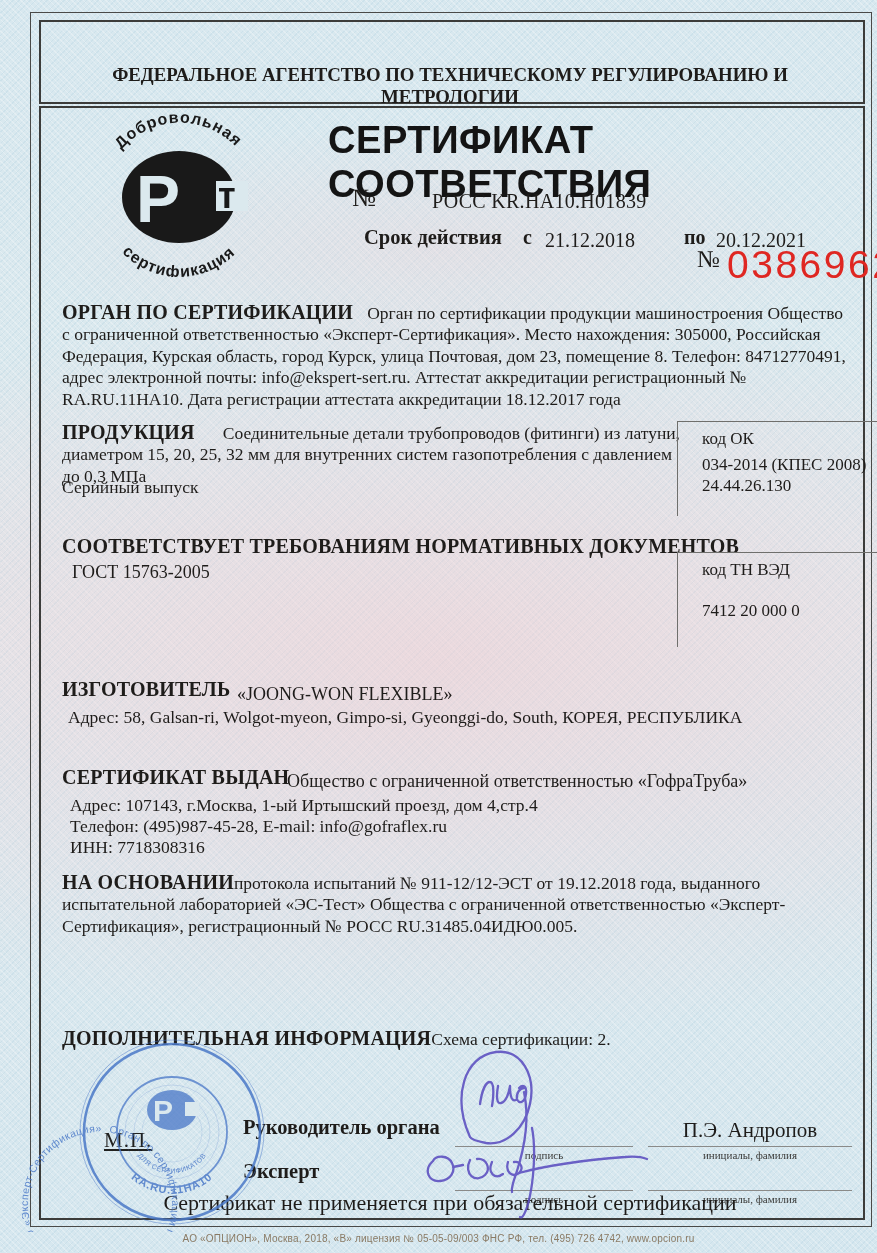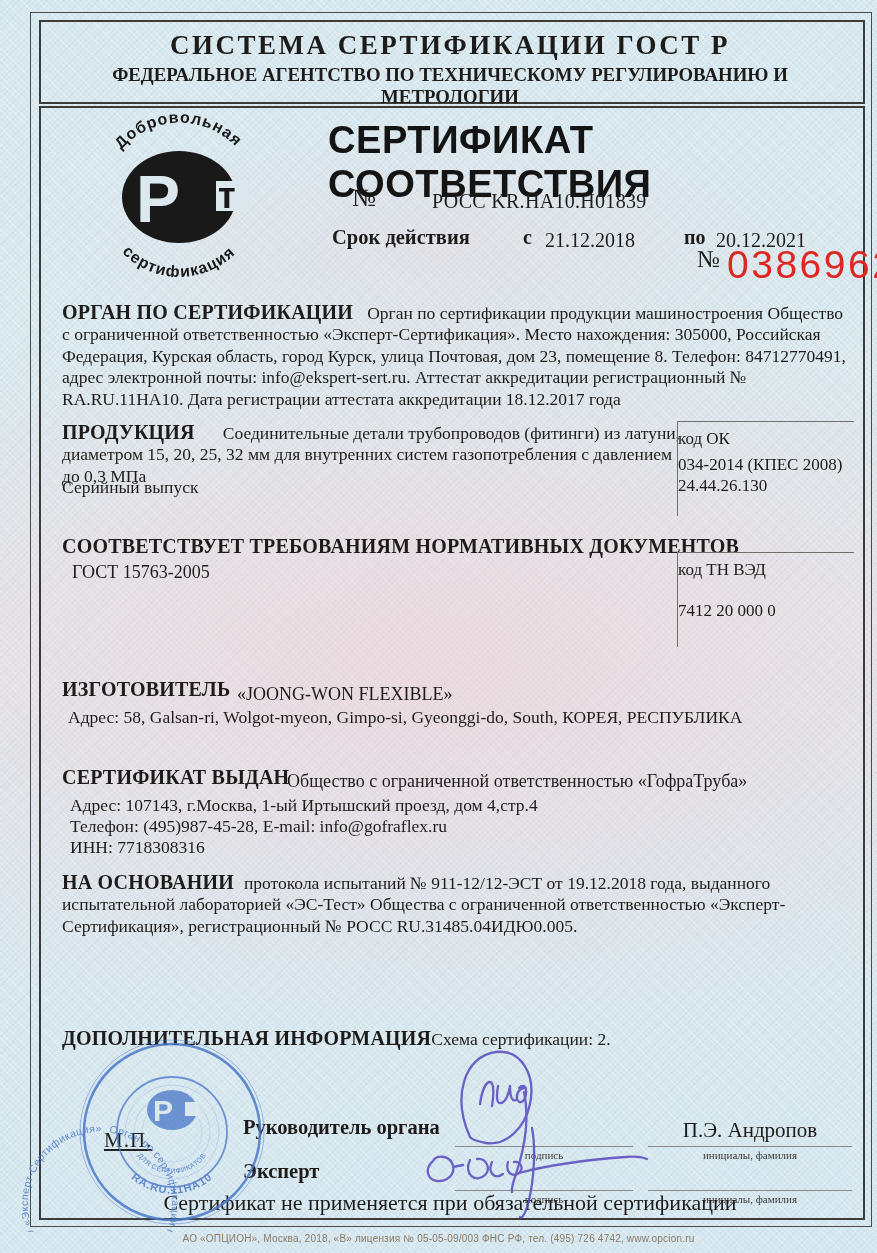--- a/index.html
+++ b/index.html
@@ -19,53 +19,53 @@
   .box-header{left:39px;top:20px;width:822px;height:80px;border:2px solid #3c3c3a;}
   .box-main{left:39px;top:106px;width:822px;height:1110px;border:2px solid #3c3c3a;}
   
   .hdr1{left:41px;top:30px;width:818px;text-align:center;font-weight:700;font-size:27px;letter-spacing:2.5px;}
   .hdr2{left:41px;top:64px;width:818px;text-align:center;font-weight:700;font-size:19px;letter-spacing:0px;transform:scaleX(.99);}
   
   .doc-title{left:328px;top:118px;width:528px;font-family:"Liberation Sans",sans-serif;
              font-weight:700;font-size:38.5px;letter-spacing:.5px;transform:scaleX(.99);transform-origin:left;color:#141414;}
   .no-label{left:352px;top:184px;font-size:25px;}
   .no-value{left:432px;top:190px;font-size:20px;letter-spacing:.3px;}
-  .validity{left:332px;top:226px;font-size:20px;}
+  .validity{left:364px;top:226px;font-size:20px;}
   .validity b{font-size:20.5px;}
   .v-c{left:523px;top:226px;font-weight:700;font-size:20px;}
   .v-from{left:545px;top:229px;font-size:20px;}
   .v-po{left:684px;top:226px;font-weight:700;font-size:20px;}
   .v-to{left:716px;top:229px;font-size:20px;}
   .blank-no{left:697px;top:246px;font-size:24px;}
   .blank-digits{left:727px;top:243px;font-family:"Liberation Sans",sans-serif;
                 font-size:39px;letter-spacing:2.5px;font-weight:400;}
   
   .sec{line-height:21.5px;font-size:17.5px;}
   .sec-label{font-weight:700;font-size:20px;letter-spacing:.2px;}
   .p-organ{left:62px;top:284px;width:788px;}
   .p-organ .sec-label{margin-right:14px;}
   .p-product{left:62px;top:404px;width:618px;}
   .p-product .sec-label{margin-right:28px;}
   .serial{left:62px;top:477px;font-size:17.5px;}
   .p-conform{left:62px;top:535px;}
   .gost{left:72px;top:562px;font-size:18px;}
-  .codebox{border-left:1px solid #6f6f6c;border-top:1px solid #6f6f6c;padding:6px 0 0 0;font-size:17px;line-height:21px;}
+  .codebox{border-left:1px solid #6f6f6c;border-top:1px solid #6f6f6c;padding:6px 0 0 24px;font-size:17px;line-height:21px;}
   .box-ok{left:677px;top:421px;width:176px;height:88px;}
   .box-tnved{left:677px;top:552px;width:176px;height:88px;}
   .code-caption{font-size:17px;margin-bottom:5px;display:block;}
   .p-maker-label{left:62px;top:678px;}
   .maker-name{left:237px;top:684px;font-size:18px;}
   .maker-addr{left:68px;top:707px;font-size:17.5px;}
   .p-issued-label{left:62px;top:766px;}
   .issued-name{left:287px;top:771px;font-size:18px;}
   .issued-addr{left:70px;top:795px;font-size:17.5px;}
   .issued-phone{left:70px;top:816px;font-size:17.5px;}
   .issued-inn{left:70px;top:837px;font-size:17.5px;}
   .p-basis{left:62px;top:854px;width:792px;}
-  .p-basis .sec-label{margin-right:10px;}
+  .p-basis .sec-label{}
   .p-add{left:62px;top:1010px;width:792px;}
   .p-add .sec-label{}
   
   .role{font-weight:700;font-size:20.5px;}
   .role-head{left:243px;top:1116px;}
   .role-expert{left:243px;top:1160px;}
   .sigline{border-bottom:1px solid #8a8a88;height:0;}
   .sl-1{left:455px;top:1146px;width:178px;}
   .sl-2{left:455px;top:1190px;width:178px;}
   .nl-1{left:648px;top:1146px;width:204px;}
@@ -88,21 +88,20 @@
 </style>
 </head>
 <body>
 
 <div class="page">
 
   <div class="abs frame-outer"></div>
   <div class="abs box-header"></div>
   <div class="abs box-main"></div>
 
-  <div class="abs hdr1">СИСТЕМА СЕРТИФИКАЦИИ ГОСТ Р</div>
   <div class="abs hdr2">ФЕДЕРАЛЬНОЕ АГЕНТСТВО ПО ТЕХНИЧЕСКОМУ РЕГУЛИРОВАНИЮ И МЕТРОЛОГИИ</div>
 
   <svg class="abs logo-svg" width="215" height="165" viewBox="0 0 215 165">
     <defs>
       <path id="logoTop" d="M 38,48 A 77,77 0 0 1 168,45" fill="none"></path>
       <path id="logoBot" d="M 36,128 A 80,80 0 0 0 170,129" fill="none"></path>
     </defs>
     <ellipse cx="103" cy="85" rx="57" ry="46" fill="#191919"></ellipse>
     <rect x="140" y="69" width="32" height="30" fill="#dbe9ee"></rect>
     <text x="142" y="96" font-family="Liberation Sans, sans-serif" font-weight="700" font-size="36" fill="#191919">т</text>

